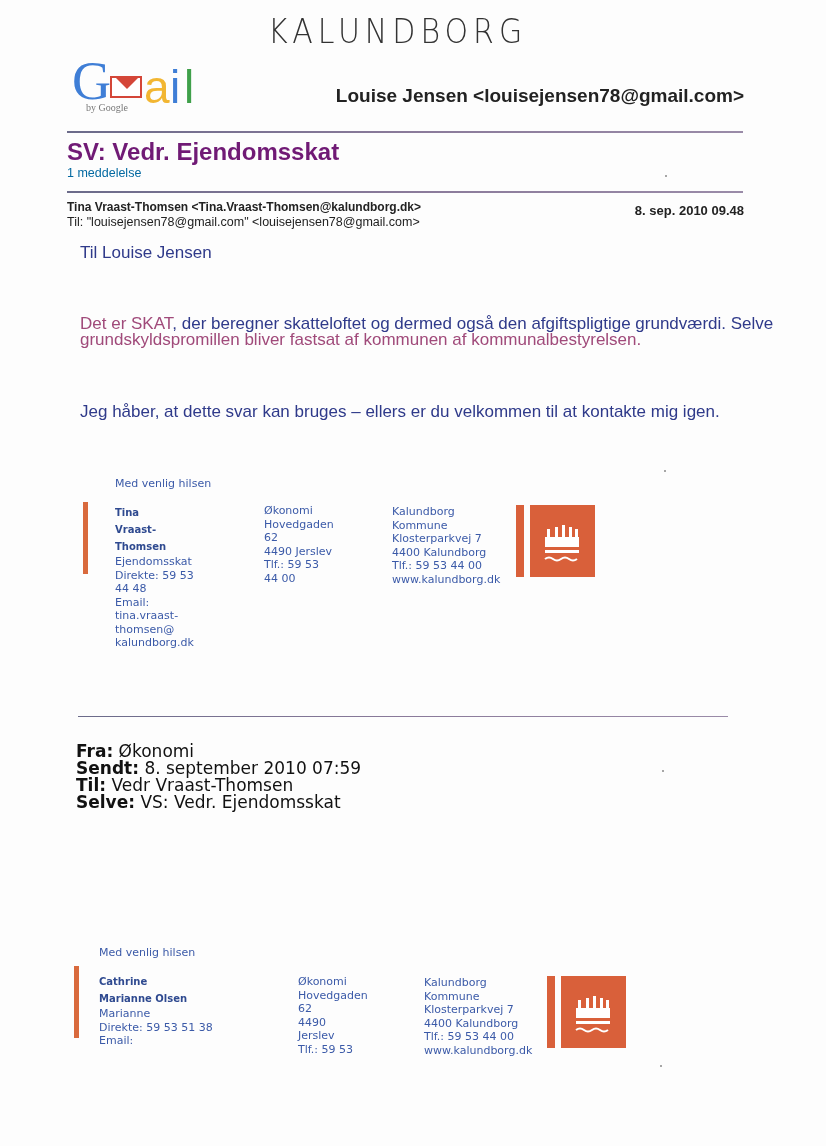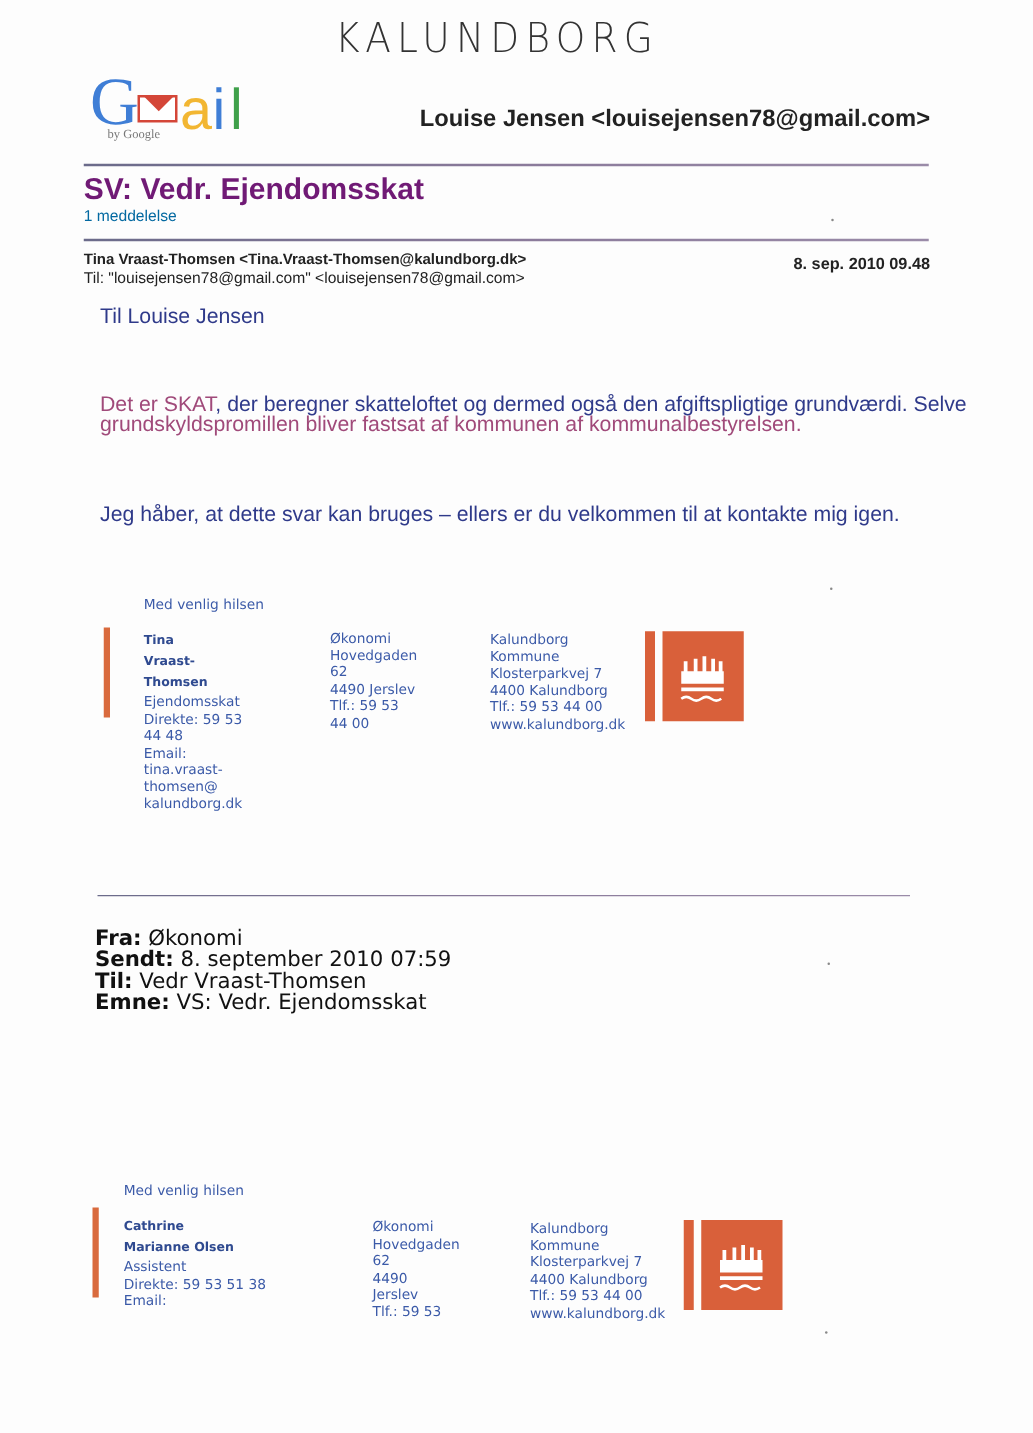--- a/index.html
+++ b/index.html
@@ -113,29 +113,29 @@
     <path d="M15 54 q4 -3 8 0 t8 0 t8 0 t8 0" stroke="#fff" stroke-width="2" fill="none"></path>
   </svg>
 </div>
 
 <div class="abs rule" style="left:78px;top:716px;width:650px;height:1px;"></div>
 
 <div class="abs meta" style="left:76px;top:743px;">
   <div><b>Fra:</b><span> Økonomi</span></div>
   <div><b>Sendt:</b><span> 8. september 2010 07:59</span></div>
   <div><b>Til:</b><span> Vedr Vraast-Thomsen</span></div>
-  <div><b>Emne:</b><span> VS: Vedr. Ejendomsskat</span></div>
+  <div><b>Selve:</b><span> VS: Vedr. Ejendomsskat</span></div>
 </div>
 
 <div class="abs sig" style="left:99px;top:946px;">Med venlig hilsen</div>
 <div class="abs bar" style="left:74px;top:966px;height:72px;"></div>
 <div class="abs sig" style="left:99px;top:973px;width:140px;">
   <div class="name">Cathrine</div>
   <div class="name">Marianne Olsen</div>
-  <div>Assistent</div>
+  <div>Marianne</div>
   <div>Direkte: 59 53 51 38</div>
   <div>Email:</div>
 </div>
 <div class="abs sig" style="left:298px;top:975px;">
   <div>Økonomi</div>
   <div>Hovedgaden</div>
   <div>62</div>
   <div>4490</div>
   <div>Jerslev</div>
   <div>Tlf.: 59 53</div>

